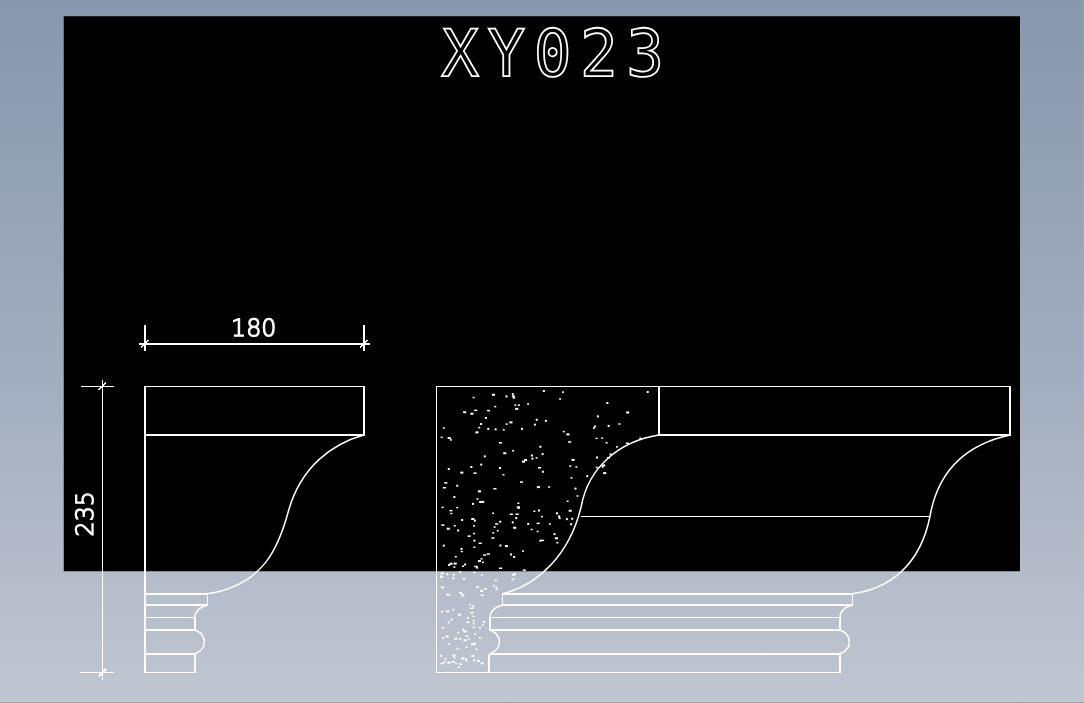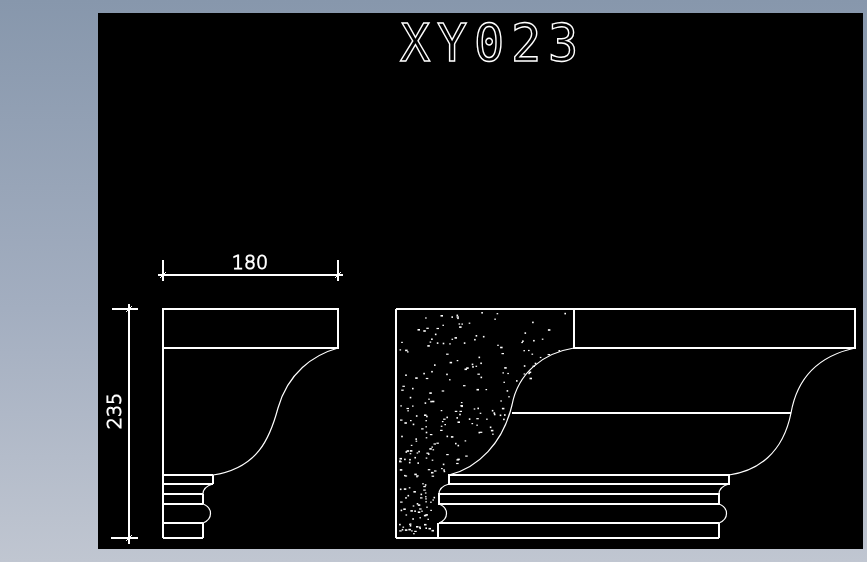--- a/index.html
+++ b/index.html
@@ -3,23 +3,22 @@
 <meta charset="utf-8">
 <style>
   html, body { margin: 0; padding: 0; }
   body {
     width: 867px; height: 562px; overflow: hidden;
     background: linear-gradient(to bottom, #8797ac 0%, #a3aec0 55%, #c0c6d1 100%);
     position: relative;
     font-family: "DejaVu Sans", sans-serif;
   }
   #canvas {
-    position: absolute; left: 51px; top: 13px; width: 765px; height: 536px;
+    position: absolute; left: 51px; top: 13px; width: 765px; height: 444px;
     background: #000;
-    margin-left: 47px;
   }
   svg { position: absolute; left: 0; top: 0; }
   .ln { stroke: #fff; stroke-width: 1.2; fill: none; shape-rendering: crispEdges; }
   .cv { stroke: #fff; stroke-width: 1.2; fill: none; }
 </style>
 </head>
 <body>
 
 <div id="canvas">
   <svg width="765" height="536" viewBox="0 0 765 536">

